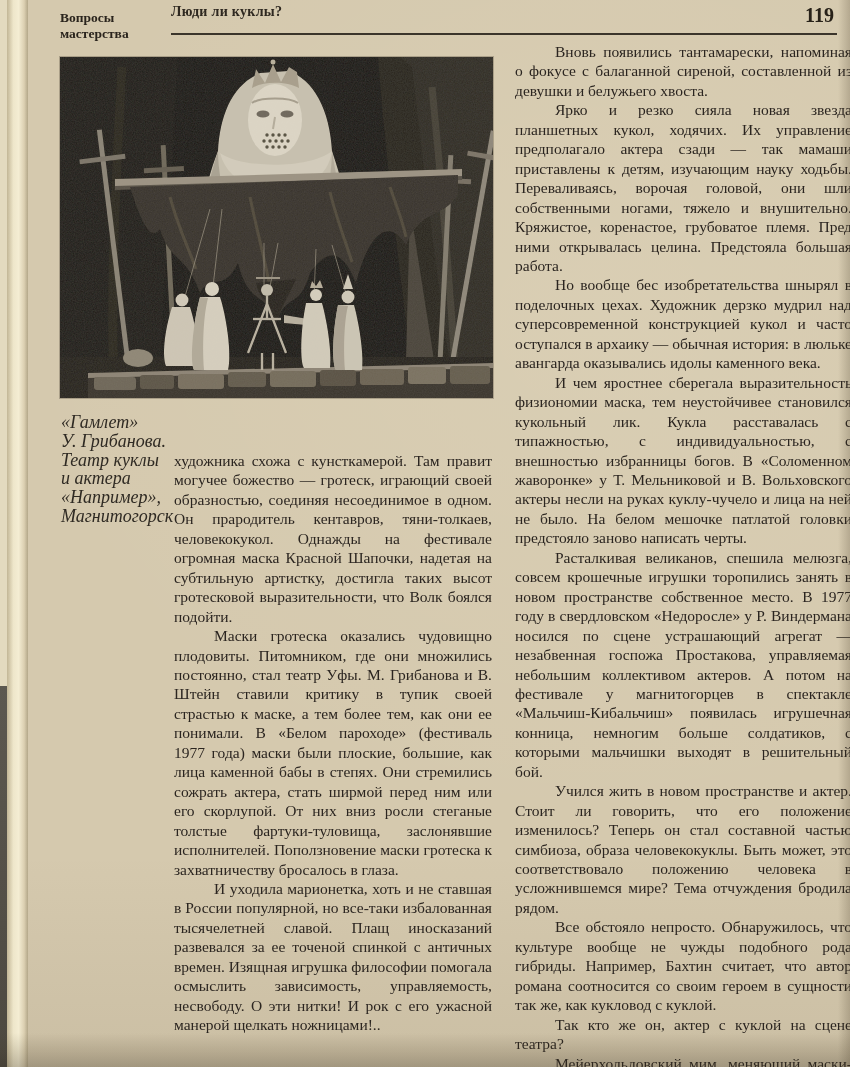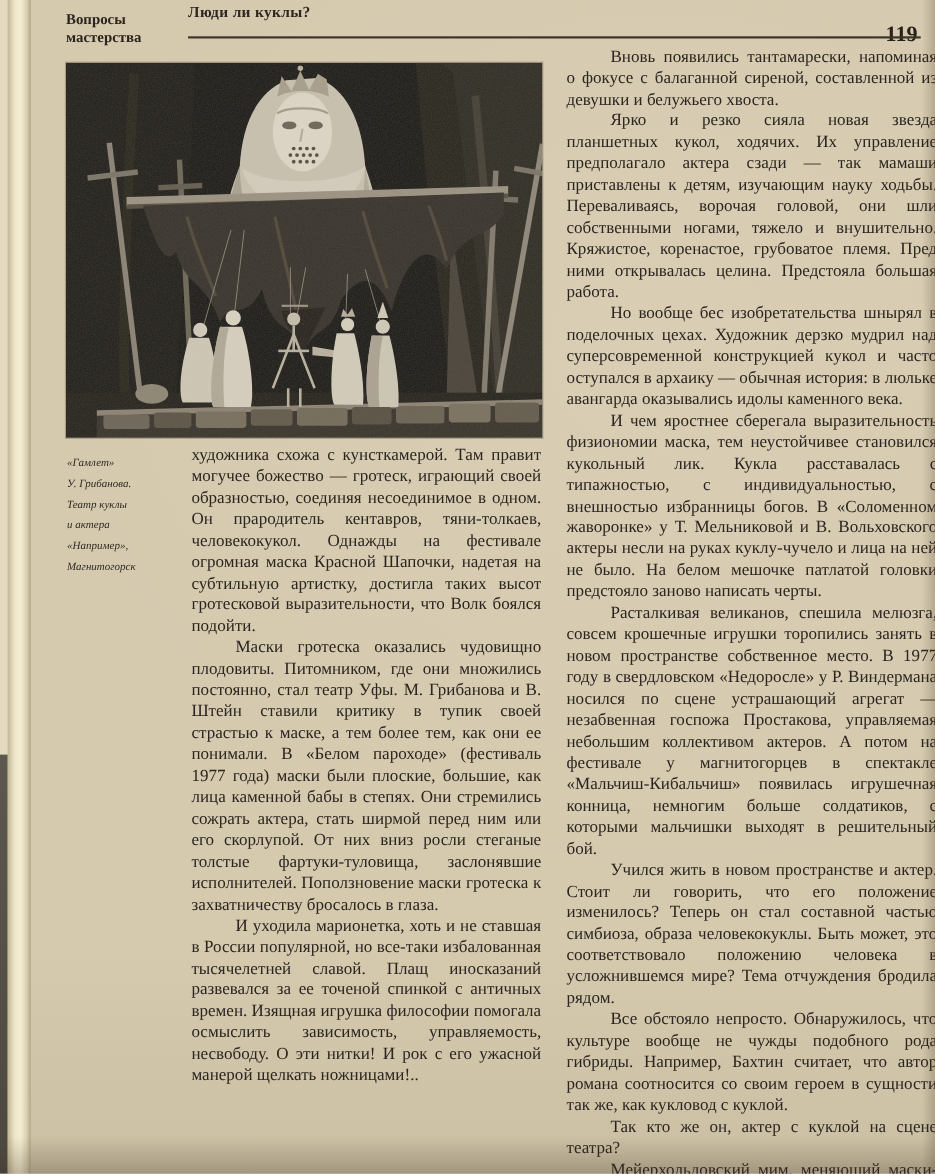--- a/index.html
+++ b/index.html
@@ -24,40 +24,40 @@
   .edge-right-shadow{position:absolute;right:0;top:0;width:12px;height:100%;
     background:linear-gradient(270deg,rgba(60,48,28,.22),rgba(60,48,28,0));}
   .bottom-shadow{position:absolute;left:0;bottom:0;width:100%;height:34px;
     background:linear-gradient(180deg,rgba(70,58,36,0) 0%,rgba(70,58,36,.16) 55%,rgba(55,46,30,.28) 100%);}
 
   
   .rubric{position:absolute;left:32px;top:10px;width:120px;
     font-weight:700;font-size:13.5px;line-height:15.5px;color:#2a241d;}
   .running-title{position:absolute;left:143px;top:4px;
     font-weight:700;font-size:14px;letter-spacing:.3px;color:#2e2820;}
-  .page-number{position:absolute;right:16px;top:20px;
+  .page-number{position:absolute;right:16px;top:4px;
     font-weight:700;font-size:20px;color:#272118;}
   .header-rule{position:absolute;left:143px;right:13px;top:33px;height:2px;background:#3b352b;}
 
   
   .photo{position:absolute;left:32px;top:57px;width:433px;height:341px;margin:0;
     box-shadow:0 0 0 1px rgba(40,32,20,.25);}
   .photo svg{display:block;}
 
   
   .caption{position:absolute;left:33px;top:413px;width:112px;
-    font-style:italic;font-size:10px;line-height:18.8px;color:#2f2a23;}
+    font-style:italic;font-size:18px;line-height:18.8px;color:#2f2a23;}
 
   
   .col{position:absolute;font-size:15.5px;line-height:19.45px;
     text-align:justify;color:#2b2520;}
   .col-left{left:146px;top:404px;width:318px;}
   .col-right{left:487px;top:42px;width:337px;}
   .col p{margin:0;text-indent:40px;}
-  .col p.noindent{text-indent:0;}
+  .col p.noindent{text-indent:0;margin-top:47px;}
 </style>
 </head>
 <body>
 
 <div class="scan">
   <div class="page">
 
     <div class="rubric">
       <span style="display:block;">Вопросы</span>
       <span style="display:block;">мастерства</span>

